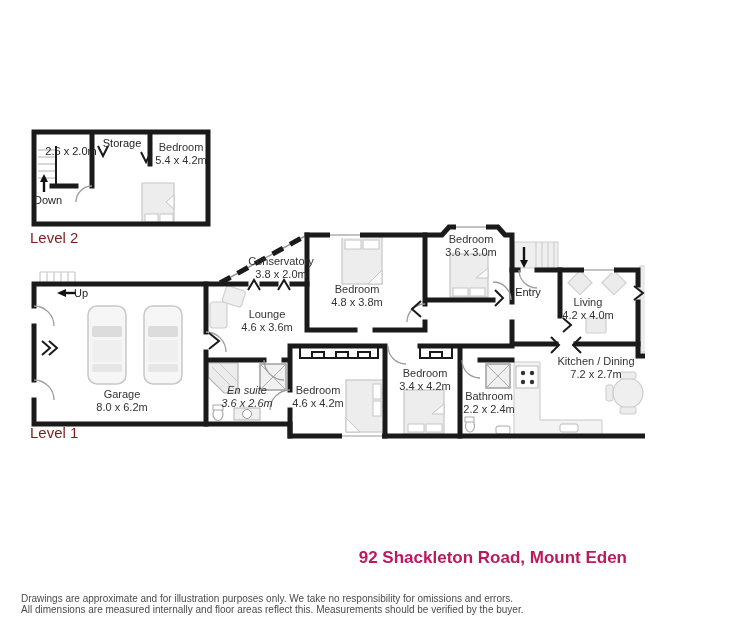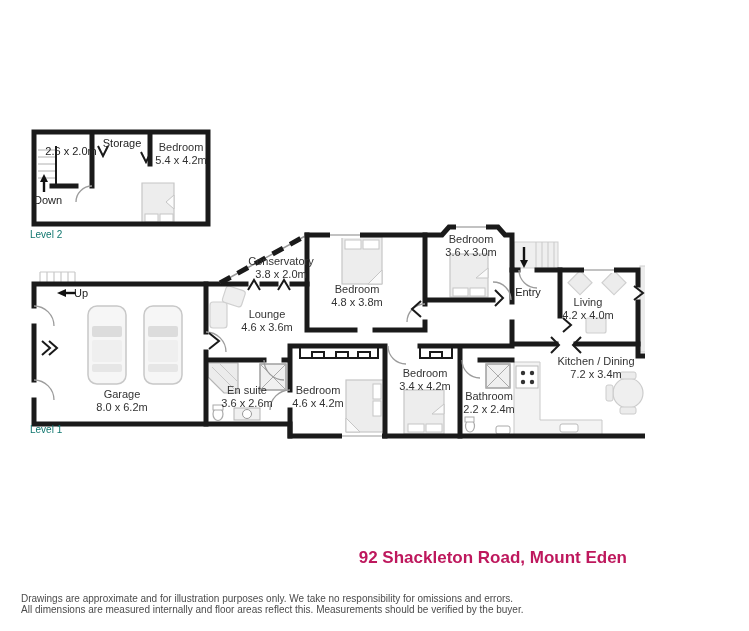--- a/index.html
+++ b/index.html
@@ -2,21 +2,21 @@
 <html><head>
 <meta charset="utf-8">
 <style>
   html,body{margin:0;padding:0;background:#fff;}
   #page{position:relative;width:645px;height:631px;background:#ffffff;
         font-family:"Liberation Sans",sans-serif;overflow:hidden;}
   #plan-svg{position:absolute;left:0;top:0;}
   .lbl{position:absolute;transform:translateX(-50%);text-align:center;
        font-size:11px;line-height:12.5px;color:#333;white-space:nowrap;}
   .lbl .nm,.lbl .dm{display:block;}
-  .caption{position:absolute;font-size:10px;color:#0f766e;}
+  .caption{position:absolute;font-size:15px;color:#7f1d1d;}
   .small-lbl{position:absolute;transform:translateX(-50%);font-size:11px;color:#222;white-space:nowrap;}
   #address{position:absolute;right:18px;top:548px;font-size:17px;font-weight:bold;color:#be185d;}
   #disclaimer{position:absolute;left:4px;top:594px;font-size:10px;line-height:10.5px;color:#4b4b4b;margin-left:17px;}
   #compass-n{position:absolute;left:699px;top:585px;transform:translateX(-50%);
              font-size:6.5px;color:#b3b3b3;}
 </style>
 </head>
 <body>
 
 <div id="page">
@@ -252,23 +252,23 @@
   <span class="dm">3.6 x 3.0m</span>
 </div>
 <div class="small-lbl" style="left:528px;top:286px;">Entry</div>
 <div class="lbl" style="left:588px;top:296px;">
   <span class="nm">Living</span>
   <span class="dm">4.2 x 4.0m</span>
 </div>
 <div class="small-lbl" style="left:670px;top:309px;padding-left:12px;">Deck</div>
 <div class="lbl" style="left:596px;top:355px;">
   <span class="nm">Kitchen / Dining</span>
-  <span class="dm">7.2 x 3.4m</span>
-</div>
-<div class="lbl" style="left:247px;top:384px;">
+  <span class="dm">7.2 x 2.7m</span>
+</div>
+<div class="lbl" style="left:247px;top:384px;font-style:italic;">
   <span class="nm">En suite</span>
   <span class="dm">3.6 x 2.6m</span>
 </div>
 <div class="lbl" style="left:318px;top:384px;">
   <span class="nm">Bedroom</span>
   <span class="dm">4.6 x 4.2m</span>
 </div>
 <div class="lbl" style="left:425px;top:367px;">
   <span class="nm">Bedroom</span>
   <span class="dm">3.4 x 4.2m</span>

